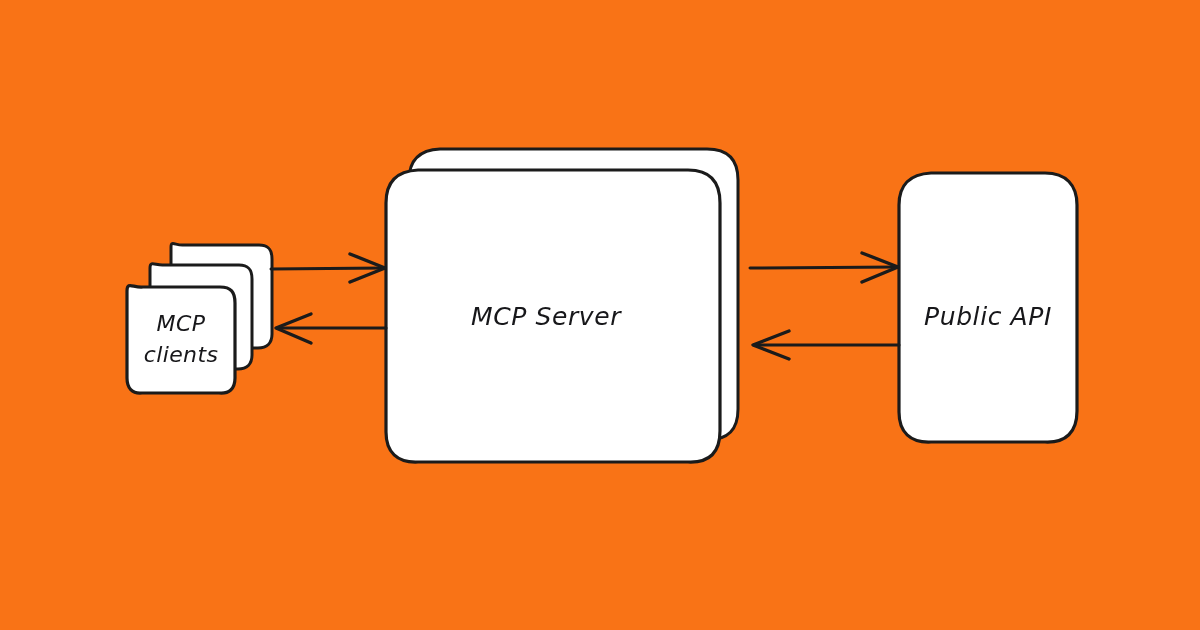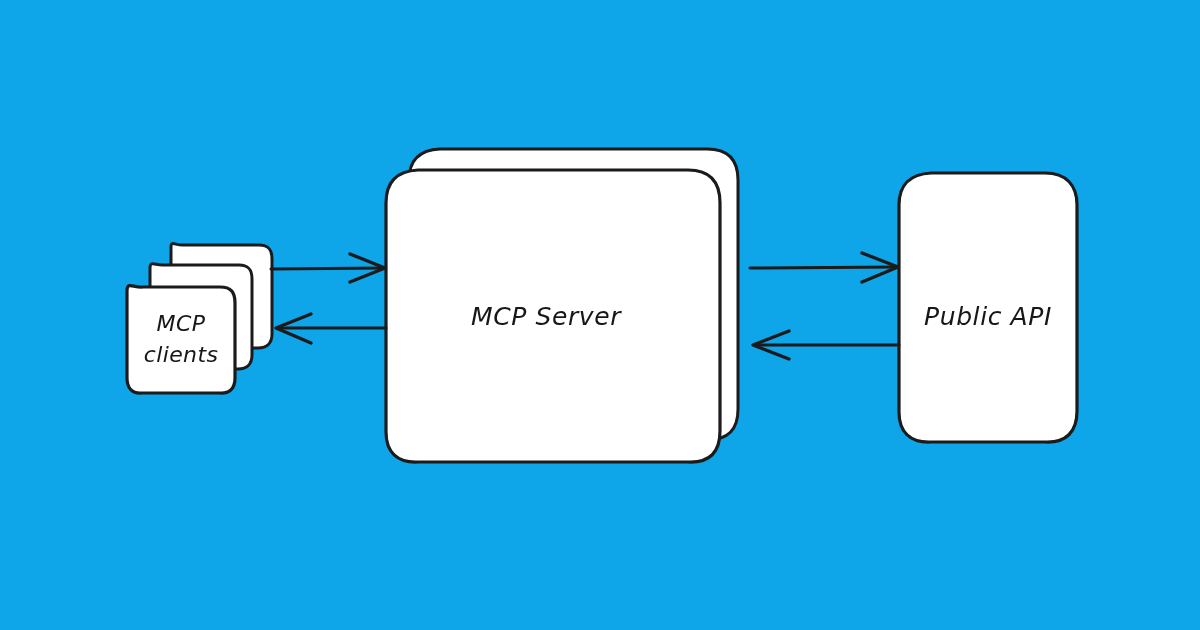--- a/index.html
+++ b/index.html
@@ -11,21 +11,21 @@
   body {
     width: 1200px;
     height: 630px;
     overflow: hidden;
     font-family: "DejaVu Sans", sans-serif;
   }
   #diagram-root {
     position: relative;
     width: 1200px;
     height: 630px;
-    background: #0ea5e9;
+    background: #f97316;
   }
   #diagram-svg {
     position: absolute;
     left: 0;
     top: 0;
     width: 1200px;
     height: 630px;
     display: block;
   }
   .node-shape {

